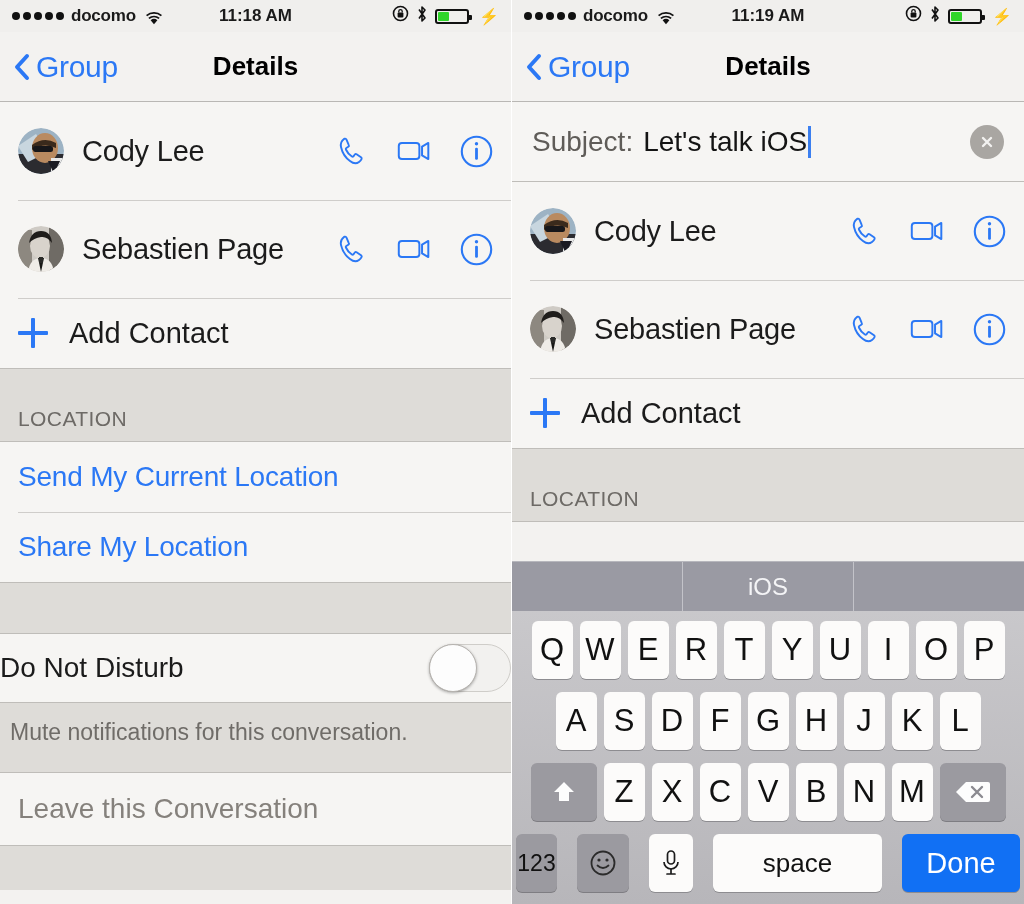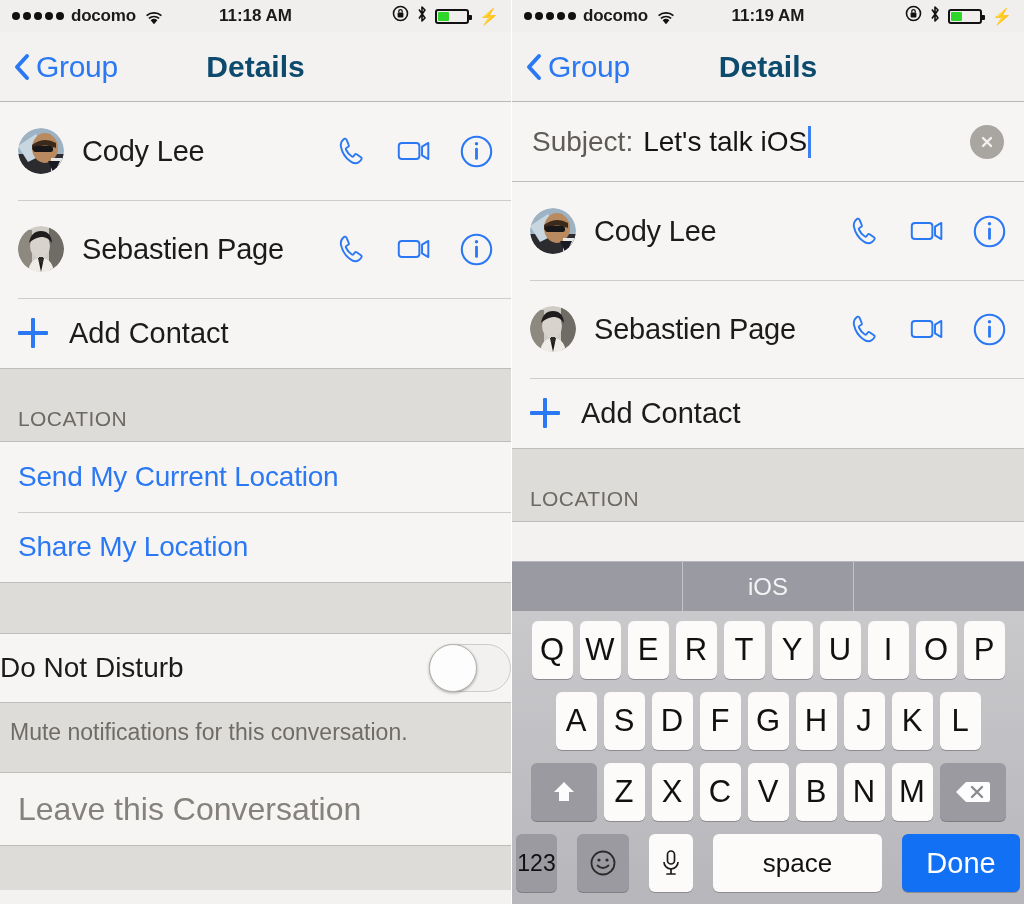--- a/index.html
+++ b/index.html
@@ -41,21 +41,21 @@
   .navbar {
     height: 70px; background: #f3f2f0; position: relative;
     display: flex; align-items: center; padding: 0 14px;
     border-bottom: 1px solid #b9b7b4;
   }
   .back { display: flex; align-items: center; gap: 6px; cursor: pointer; }
   .chev { width: 16px; height: 28px; position: relative; }
   .back-label { font-size: 30px; color: #2b78f5; letter-spacing: -0.3px; }
   .nav-title {
     position: absolute; left: 0; right: 0; text-align: center;
-    font-size: 30px; font-weight: bold; color: #0c4a6e; pointer-events: none;
+    font-size: 26px; font-weight: bold; color: #000000; pointer-events: none;
   }
 
   
   .group { background: #f6f5f3; }
   .row {
     display: flex; align-items: center; padding: 0 18px;
     position: relative; background: #f6f5f3; text-align: center;
   }
   .row + .row::before {
     content:""; position:absolute; left: 18px; right: 0; top: 0; height:1px;
@@ -114,21 +114,21 @@
     border-radius:50%; background:#fdfdfd; border:1px solid #b6b3af;
     box-shadow: 0 1px 3px rgba(0,0,0,0.32);
   }
   .footnote {
     background:#dedcd8; padding: 16px 18px 26px 10px;
     font-size: 23px; color:#6f6c68;
     border-top:1px solid #bfbdb9; border-bottom:1px solid #bfbdb9;
   }
   .leave-row {
     height: 72px; display:flex; align-items:center; padding:0 18px;
-    background:#f6f5f3; font-size:32px; color:#85817c; cursor:pointer;
+    background:#f6f5f3; font-size:28px; color:#85817c; cursor:pointer;
   }
   .tail { background:#dedcd8; border-top:1px solid #bfbdb9; flex:1 1 auto; }
 
   
   .subject-row {
     height: 80px; display:flex; align-items:center; padding: 0 20px;
     background:#f6f5f3; border-bottom:1px solid #bfbdb9;
   }
   .subj-label { font-size:28px; color:#5f5c58; margin-right: 10px; }
   .subj-value { font-size:28px; color:#141414; }

